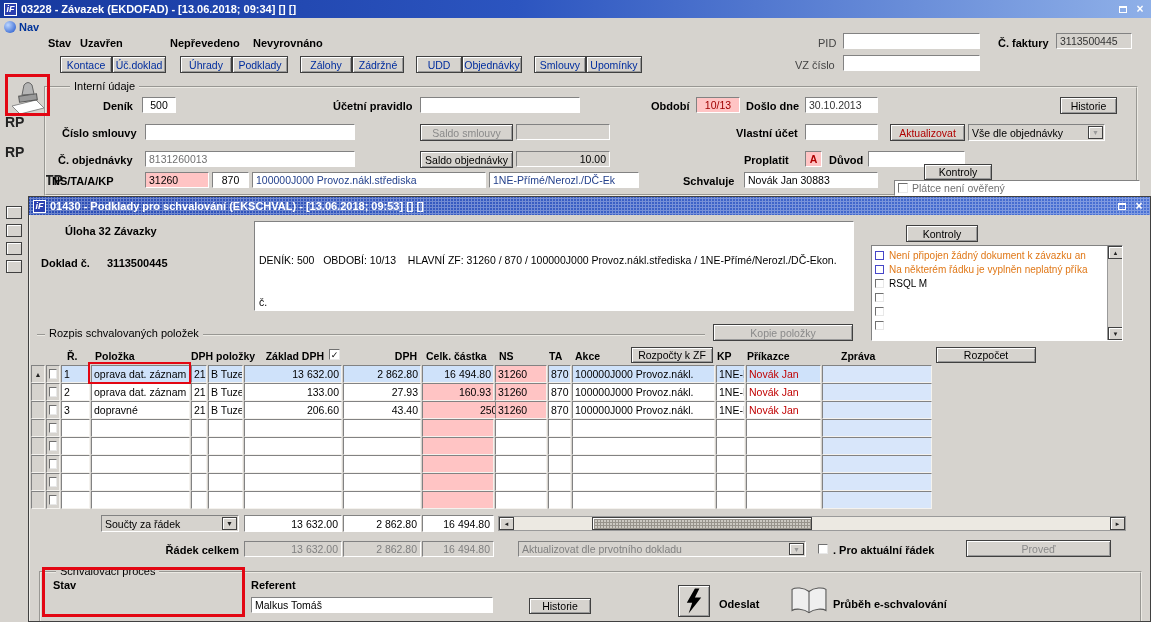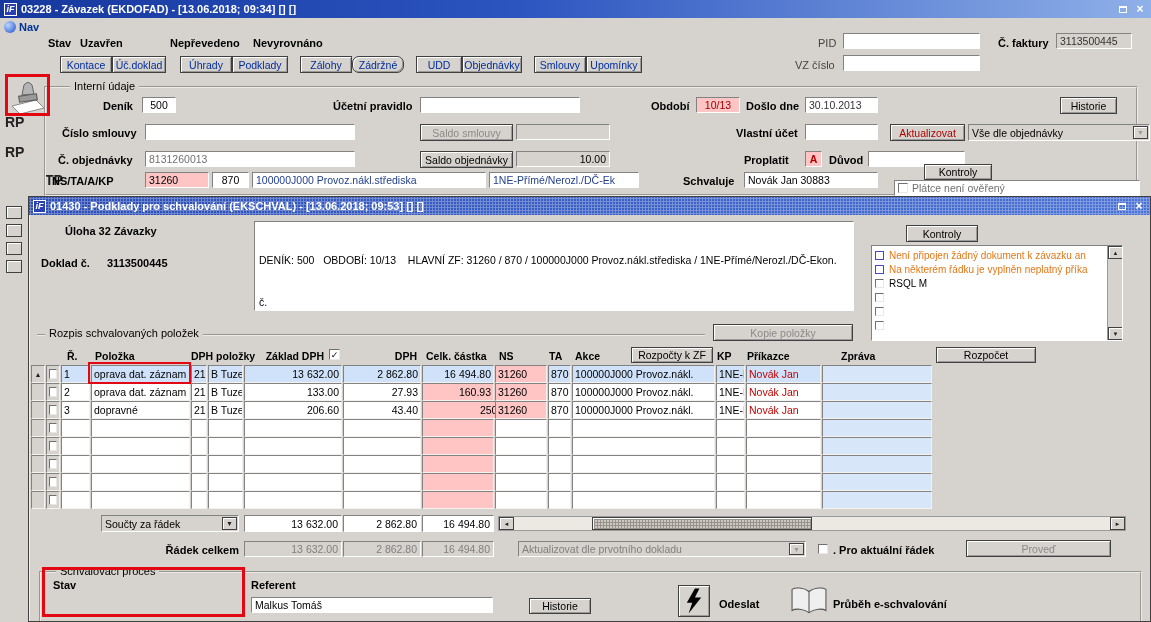--- a/index.html
+++ b/index.html
@@ -96,21 +96,21 @@
   <div class="field" style="left:843px;top:33px;width:137px;height:16px;"></div>
   <span class="abs b" style="left:998px;top:37px;">Č. faktury</span>
   <div class="field gray" style="left:1056px;top:33px;width:76px;height:16px;color:#333;">3113500445</div>
 
   <div id="tabs" class="abs" style="left:0;top:56px;width:1151px;height:17px;">
       <div class="btn tab" style="left: 60px; width: 52px;">Kontace</div>
       <div class="btn tab" style="left: 112px; width: 54px;">Úč.doklad</div>
       <div class="btn tab" style="left: 180px; width: 52px;">Úhrady</div>
       <div class="btn tab" style="left: 232px; width: 56px;">Podklady</div>
       <div class="btn tab" style="left: 300px; width: 52px;">Zálohy</div>
-      <div class="btn tab" style="left: 352px; width: 52px; border-radius: 7px;">Zádržné</div>
+      <div class="btn tab" style="left: 352px; width: 52px;">Zádržné</div>
       <div class="btn tab" style="left: 416px; width: 46px;">UDD</div>
       <div class="btn tab" style="left: 462px; width: 60px;">Objednávky</div>
       <div class="btn tab" style="left: 534px; width: 52px;">Smlouvy</div>
       <div class="btn tab" style="left: 586px; width: 56px;">Upomínky</div>
     </div>
   <span class="abs" style="left:795px;top:59px;color:#444;">VZ číslo</span>
   <div class="field" style="left:843px;top:55px;width:137px;height:16px;"></div>
 
   <div class="grp" style="left:44px;top:86px;width:1094px;height:110px;"></div>
   <span class="legend" style="left:70px;top:80px;">Interní údaje</span>
@@ -126,21 +126,21 @@
   <div class="field" style="left:805px;top:97px;width:73px;height:16px;color:#333;">30.10.2013</div>
   <div class="btn" style="left:1060px;top:97px;width:57px;height:17px;">Historie</div>
 
   <span class="abs b" style="left:62px;top:127px;">Číslo smlouvy</span>
   <div class="field" style="left:145px;top:124px;width:210px;height:16px;"></div>
   <div class="btn dis" style="left:420px;top:124px;width:93px;height:17px;">Saldo smlouvy</div>
   <div class="field gray" style="left:516px;top:124px;width:94px;height:16px;"></div>
   <span class="abs b" style="left:736px;top:127px;">Vlastní účet</span>
   <div class="field" style="left:805px;top:124px;width:73px;height:16px;"></div>
   <div class="btn red" style="left:890px;top:124px;width:75px;height:17px;">Aktualizovat</div>
-  <div class="field gray" style="left:968px;top:124px;width:182px;height:17px;">
+  <div class="field gray" style="left:968px;top:124px;width:137px;height:17px;">
     <span>Vše dle objednávky</span>
     <span class="cbtn dis">▼</span>
   </div>
 
   <span class="abs b" style="left:58px;top:154px;">Č. objednávky</span>
   <div class="field" style="left:145px;top:151px;width:210px;height:16px;color:#707070;">8131260013</div>
   <div class="btn" style="left:420px;top:151px;width:93px;height:17px;">Saldo objednávky</div>
   <div class="field gray right" style="left:516px;top:151px;width:94px;height:16px;">10.00</div>
   <span class="abs b" style="left:744px;top:154px;">Proplatit</span>
   <div class="field pink center b" style="left:805px;top:151px;width:17px;height:16px;color:#b00000;">A</div>

